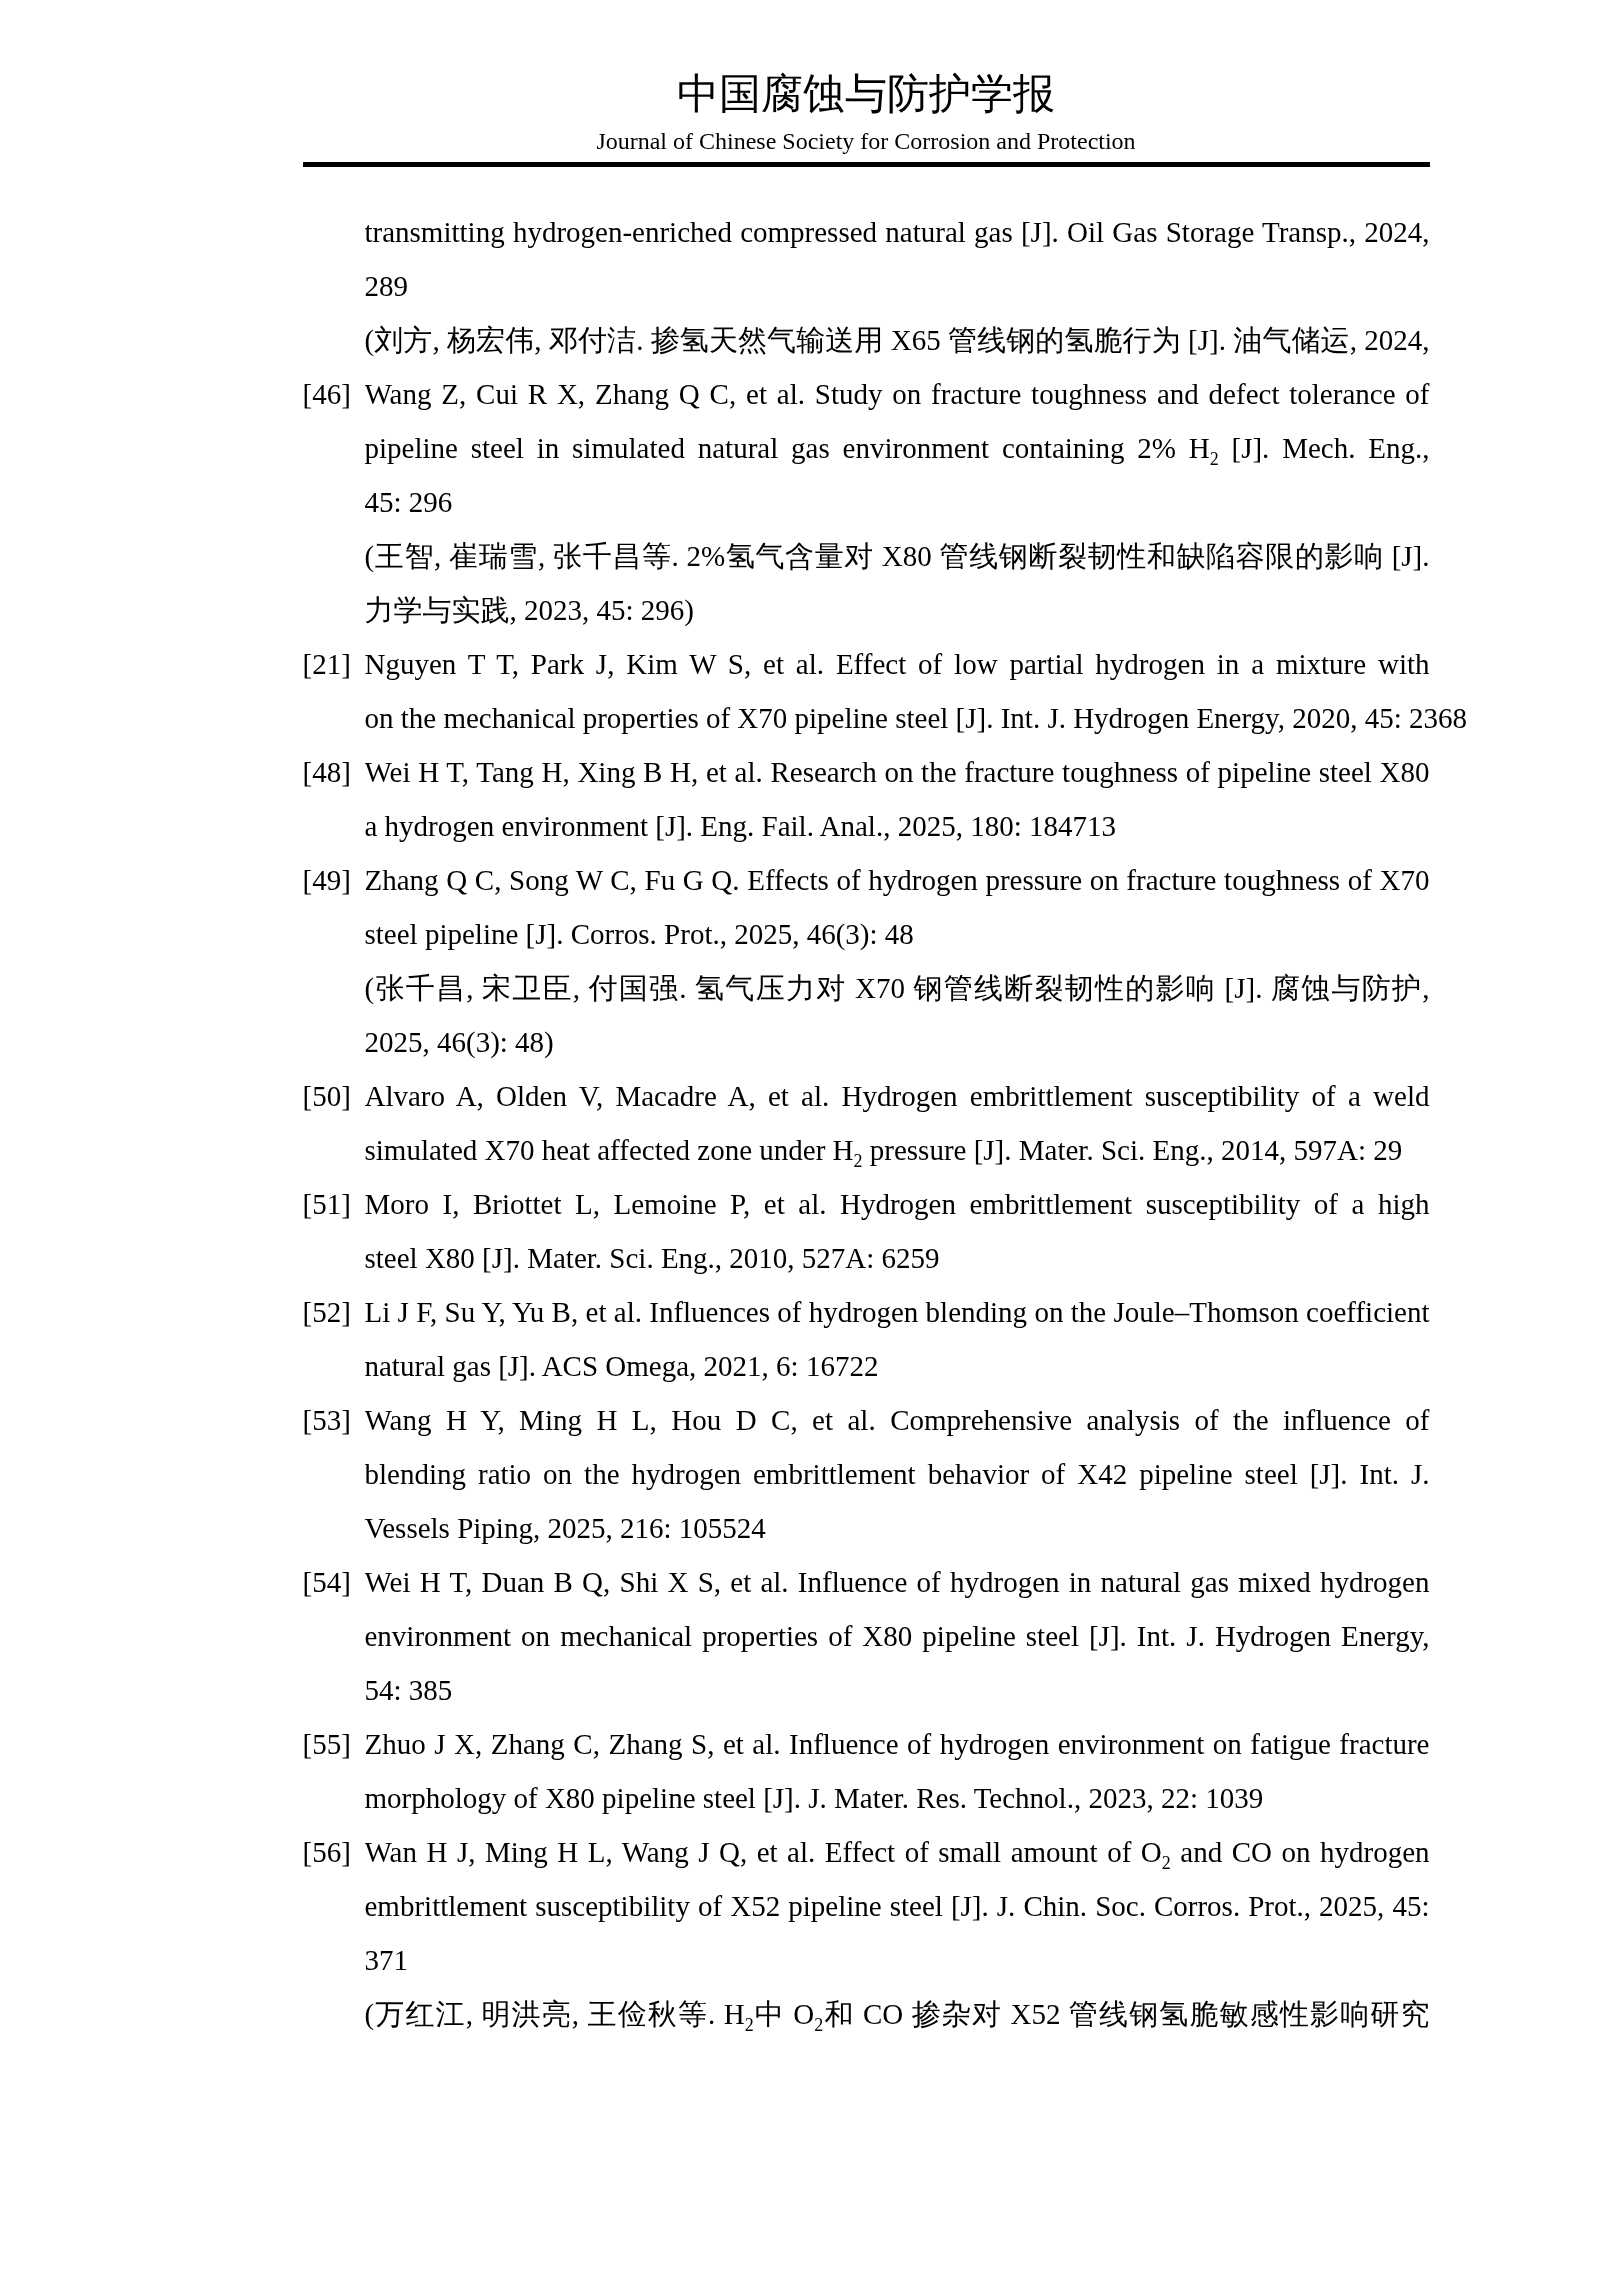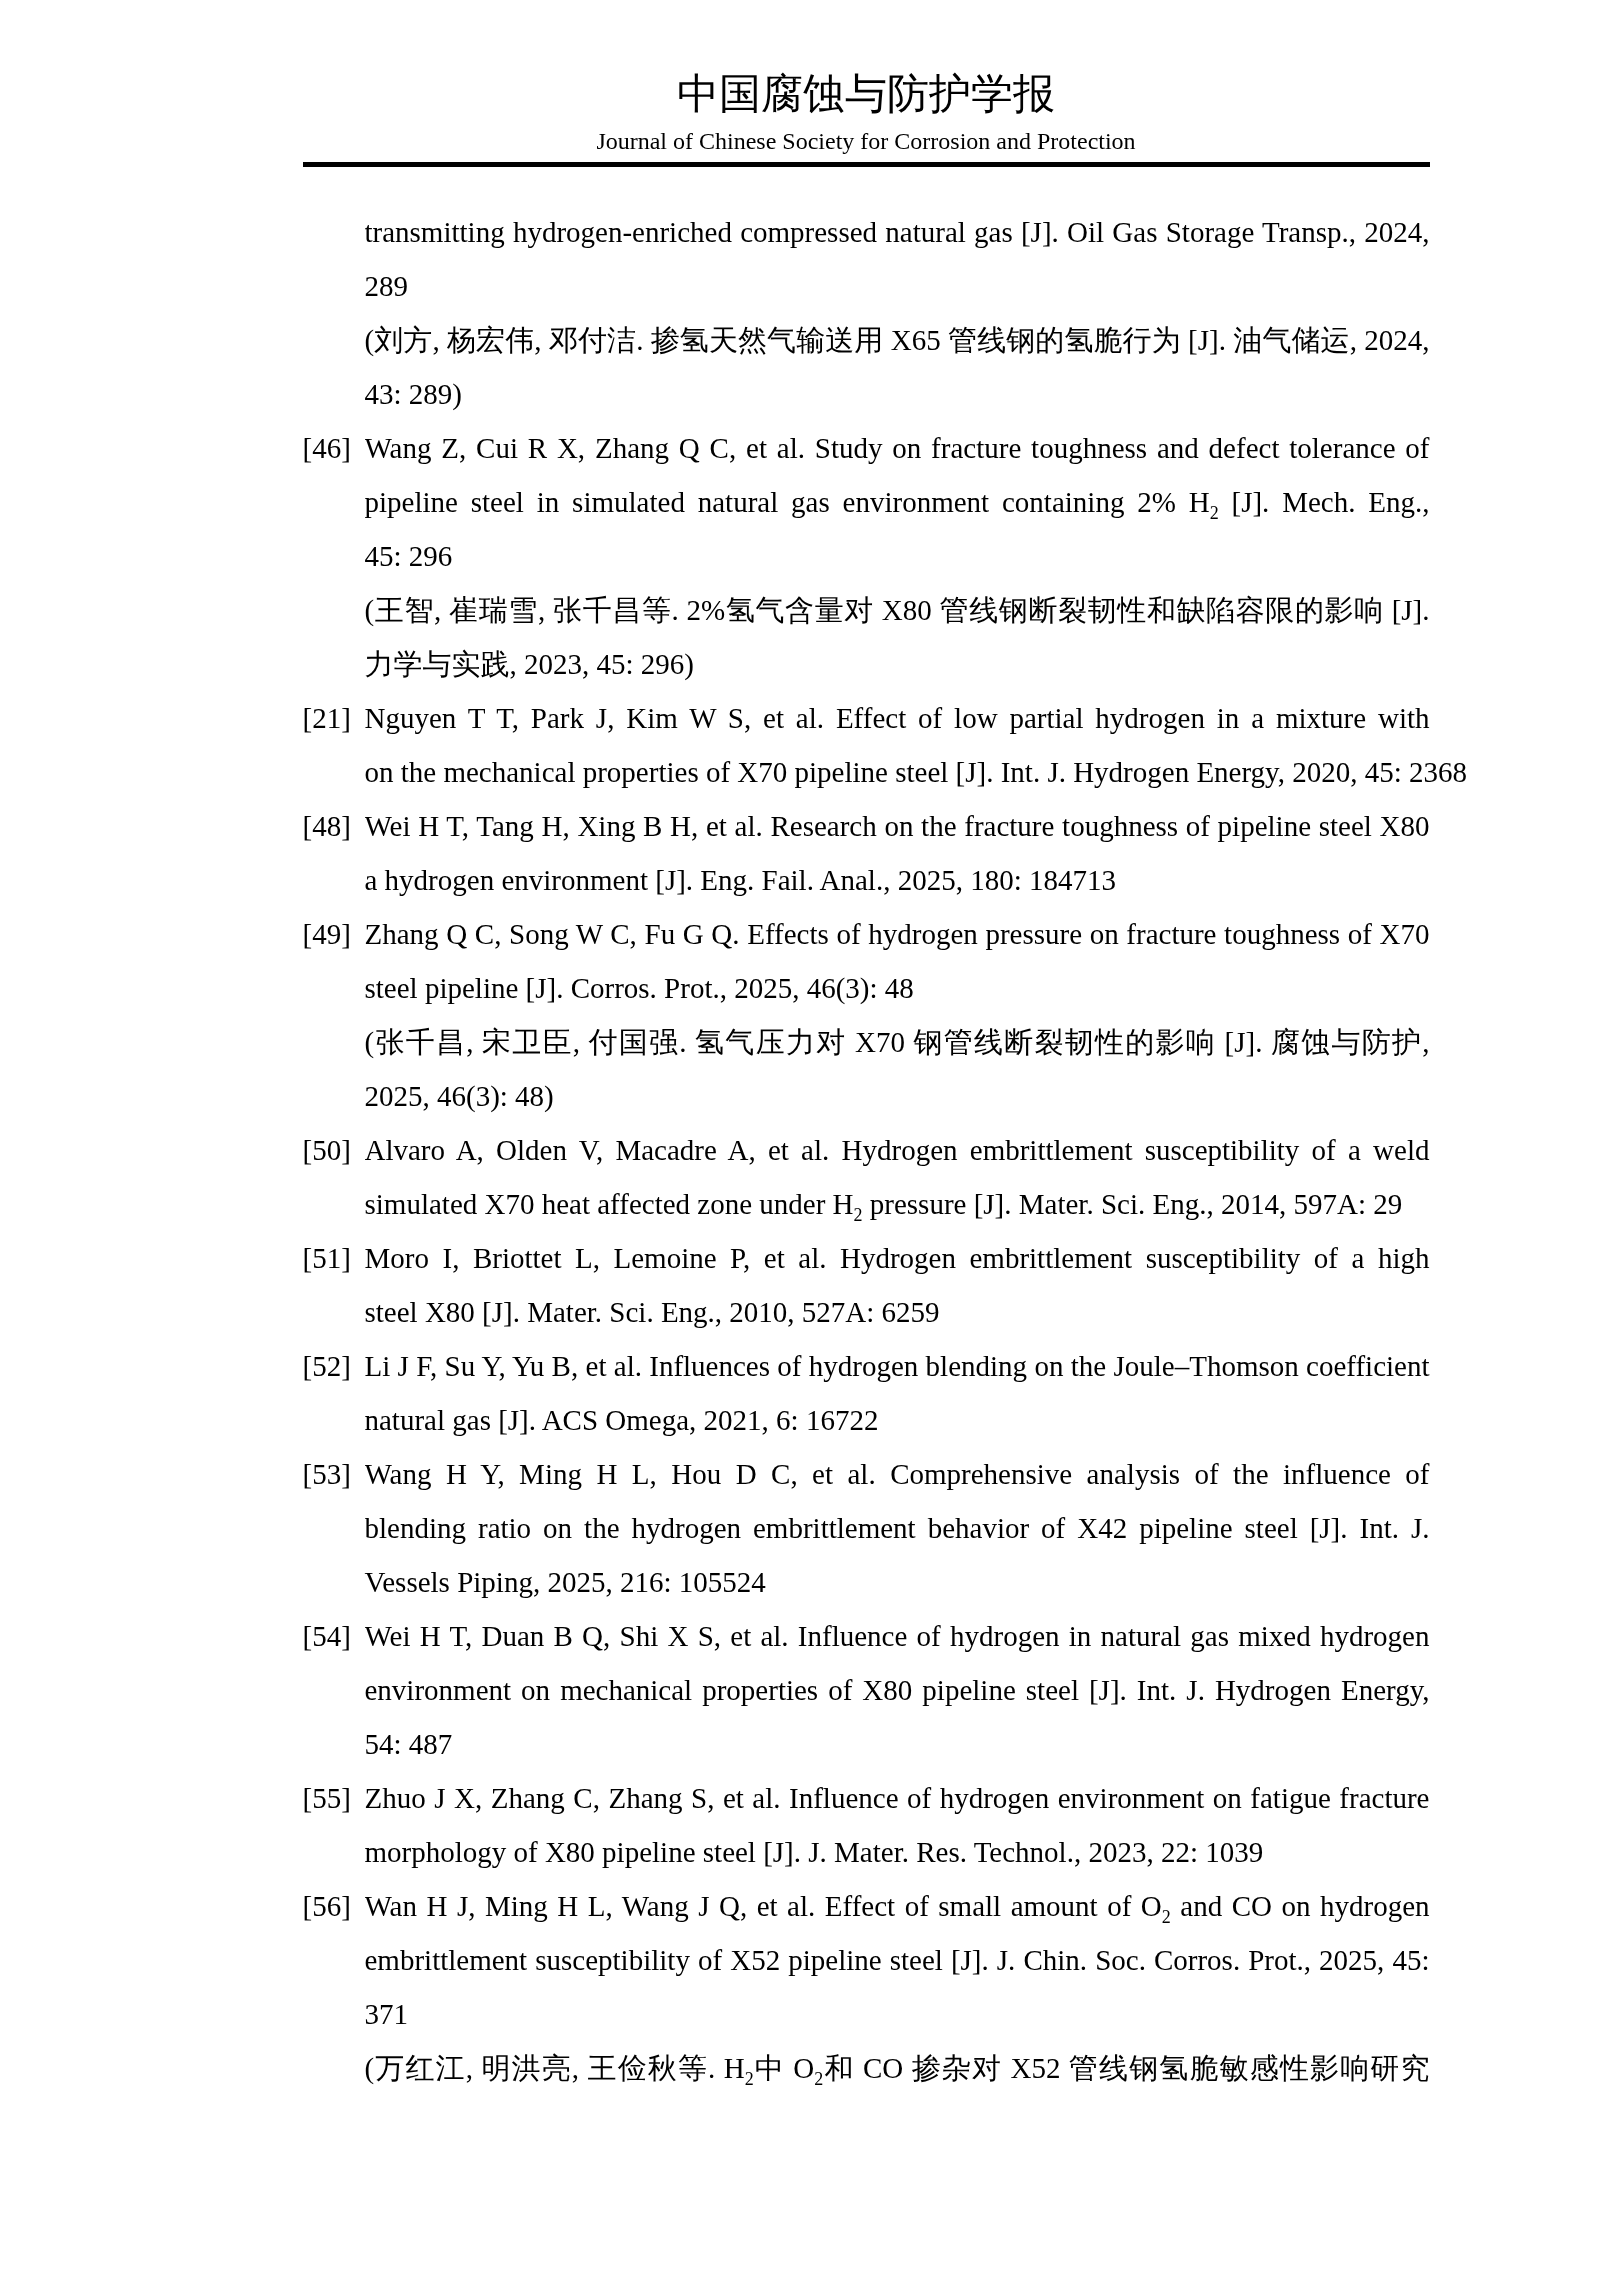--- a/index.html
+++ b/index.html
@@ -97,21 +97,20 @@
     <div class="title-cn">中国腐蚀与防护学报</div>
     <div class="title-en">Journal of Chinese Society for Corrosion and Protection</div>
     <div class="hdr-rule"></div>
   </div>
 
   <div class="refs" id="refs">
       <div class="ref">
         <div class="line justify">transmitting hydrogen-enriched compressed natural gas [J]. Oil Gas Storage Transp., 2024, 43:</div>
         <div class="line">289</div>
         <div class="line justify">(刘方, 杨宏伟, 邓付洁. 掺氢天然气输送用 X65 管线钢的氢脆行为 [J]. 油气储运, 2024,</div>
-        <div class="line">43: 289)</div>
       </div>
       <div class="ref">
         <span class="ref-label">[46]</span>
         <div class="line justify">Wang Z, Cui R X, Zhang Q C, et al. Study on fracture toughness and defect tolerance of X80</div>
         <div class="line justify">pipeline steel in simulated natural gas environment containing 2% H<sub>2</sub> [J]. Mech. Eng., 2023,</div>
         <div class="line">45: 296</div>
         <div class="line justify">(王智, 崔瑞雪, 张千昌等. 2%氢气含量对 X80 管线钢断裂韧性和缺陷容限的影响 [J].</div>
         <div class="line">力学与实践, 2023, 45: 296)</div>
       </div>
       <div class="ref">
@@ -149,21 +148,21 @@
       <div class="ref">
         <span class="ref-label">[53]</span>
         <div class="line justify">Wang H Y, Ming H L, Hou D C, et al. Comprehensive analysis of the influence of hydrogen</div>
         <div class="line justify">blending ratio on the hydrogen embrittlement behavior of X42 pipeline steel [J]. Int. J. Pressure</div>
         <div class="line">Vessels Piping, 2025, 216: 105524</div>
       </div>
       <div class="ref">
         <span class="ref-label">[54]</span>
         <div class="line justify">Wei H T, Duan B Q, Shi X S, et al. Influence of hydrogen in natural gas mixed hydrogen</div>
         <div class="line justify">environment on mechanical properties of X80 pipeline steel [J]. Int. J. Hydrogen Energy, 2024,</div>
-        <div class="line">54: 487</div>
+        <div class="line">54: 385</div>
       </div>
       <div class="ref">
         <span class="ref-label">[55]</span>
         <div class="line justify">Zhuo J X, Zhang C, Zhang S, et al. Influence of hydrogen environment on fatigue fracture</div>
         <div class="line">morphology of X80 pipeline steel [J]. J. Mater. Res. Technol., 2023, 22: 1039</div>
       </div>
       <div class="ref">
         <span class="ref-label">[56]</span>
         <div class="line justify">Wan H J, Ming H L, Wang J Q, et al. Effect of small amount of O<sub>2</sub> and CO on hydrogen</div>
         <div class="line justify">embrittlement susceptibility of X52 pipeline steel [J]. J. Chin. Soc. Corros. Prot., 2025, 45:</div>

